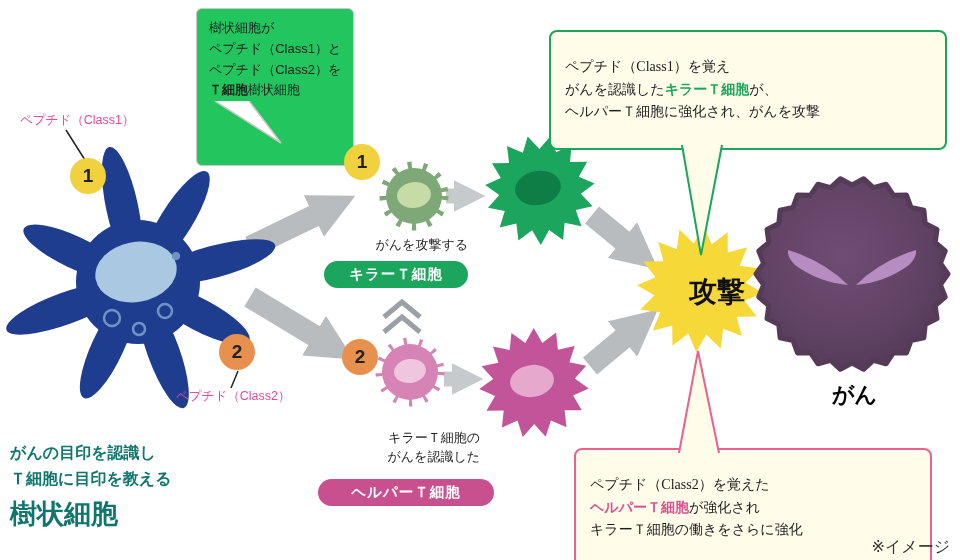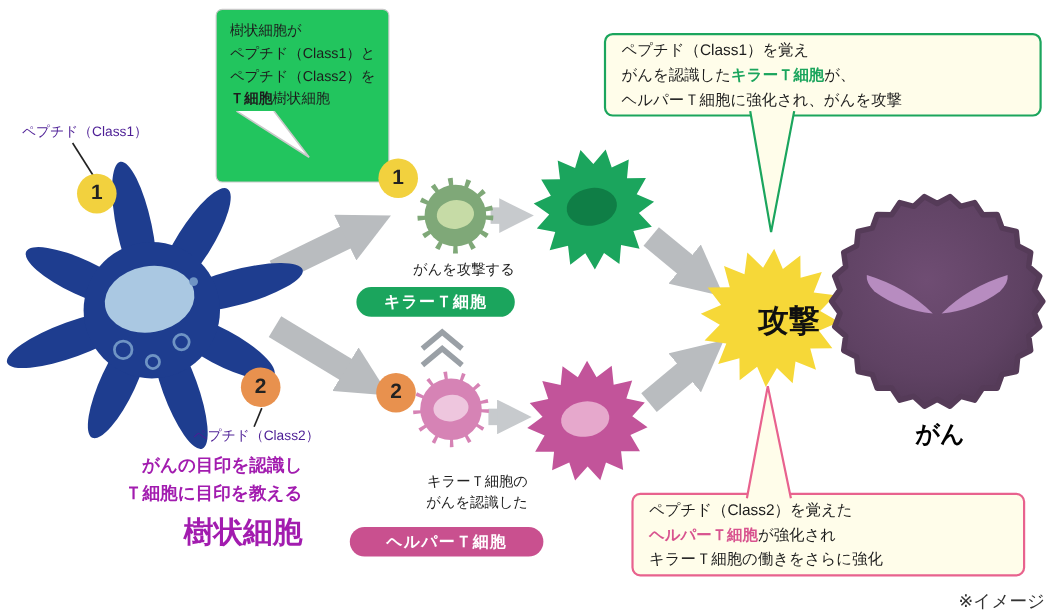--- a/index.html
+++ b/index.html
@@ -3,25 +3,25 @@
 <meta charset="utf-8">
 <style>
   html,body{margin:0;padding:0;}
   body{width:960px;height:560px;background:#ffffff;font-family:"Liberation Sans","DejaVu Sans",sans-serif;position:relative;overflow:hidden;}
   #stage{position:absolute;left:0;top:0;width:960px;height:560px;}
   #scene{position:absolute;left:0;top:0;}
   .abs{position:absolute;}
   .badge{position:absolute;width:36px;height:36px;border-radius:50%;display:flex;align-items:center;justify-content:center;font-weight:700;font-size:19px;color:#222;}
   .badge.yellow{background:#f2d13e;}
   .badge.orange{background:#e8914e;}
-  .label-s{font-size:12.5px;color:#4c1d95;white-space:nowrap;}
+  .label-s{font-size:12.5px;color:#ec4899;white-space:nowrap;}
   .pill{position:absolute;border-radius:15px;color:#fff;font-weight:700;font-size:14.5px;display:flex;align-items:center;justify-content:center;letter-spacing:1px;white-space:nowrap;}
-  .bubble{position:absolute;background:#fffdea;border-radius:8px;padding:2px 14px;font-size:14px;line-height:1.62;color:#1c1c1c;}
+  .bubble{position:absolute;background:#fffdea;border-radius:8px;padding:24px 14px;font-size:14px;line-height:1.62;color:#1c1c1c;font-family:Liberation Serif, serif;}
   .bubble .tail{position:absolute;overflow:visible;}
-  .nav-desc{color:#a21caf;text-align:right;}
+  .nav-desc{color:#0f766e;text-align:left;margin-top:30px;}
   .hl-green{color:#1ba55d;font-weight:700;}
   .hl-pink{color:#d8538f;font-weight:700;}
   .bold{font-weight:700;}
   .nowrap{white-space:nowrap;}
   .center{text-align:right;}
 </style>
 </head>
 <body>
 
 <div id="stage">

